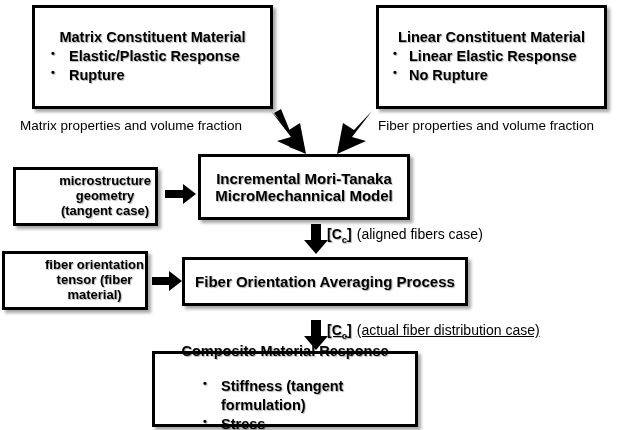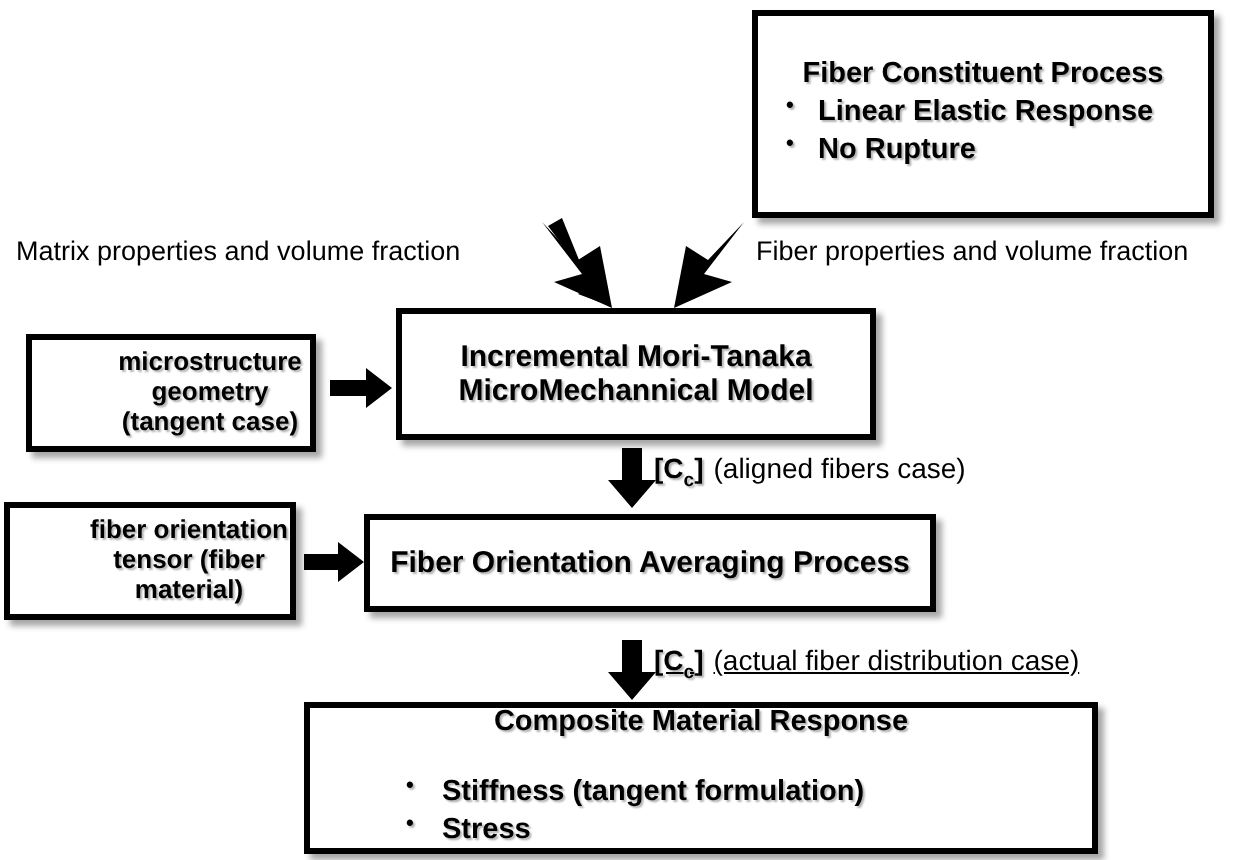--- a/index.html
+++ b/index.html
@@ -62,39 +62,39 @@
   #matrix-box .bullets li, #fiber-box .bullets li { font-size: 14.5px; }
   #fiber-box .bullets li { padding-left: 30px; }
   #fiber-box .bullets li::before { left: 14px; }
 
   
   #micro-box   { left: 13px; top: 167px; width: 145px; height: 59px; }
   #tensor-box  { left: 2px;  top: 251px; width: 146px; height: 59px; }
   #micro-box .box-title, #tensor-box .box-title { font-size: 13px; font-weight: bold; margin-left: 39px; }
 
   
-  #mmm-box     { left: 198px; top: 154px; width: 240px; height: 66px; }
+  #mmm-box     { left: 198px; top: 154px; width: 212px; height: 66px; }
   #mmm-box .box-title { font-size: 15px; }
 
   #foap-box    { left: 182px; top: 257px; width: 286px; height: 49px; }
   #foap-box .box-title { font-size: 15px; }
 
-  #composite-box { left: 152px; top: 351px; width: 397px; height: 76px; gap: 15px; }
+  #composite-box { left: 152px; top: 351px; width: 266px; height: 76px; gap: 15px; }
   #composite-box .box-title { font-size: 14.5px; }
   #composite-box .bullets li { font-size: 14.5px; padding-left: 66px; }
   #composite-box .bullets li::before { left: 48px; }
 
   
   .edge-label {
     position: absolute;
     font-size: 13.5px;
     color: #000;
     white-space: nowrap;
   }
-  #label-matrix { left: 8px;  top: 118px; }
+  #label-matrix { left: 20px;  top: 118px; }
   #label-fiber  { left: 378px; top: 118px; }
 
   .cc-label {
     position: absolute;
     font-size: 14px;
     color: #000;
     white-space: nowrap;
   }
   .cc-label .cc {
     font-weight: bold;
@@ -111,23 +111,30 @@
     left: 0; top: 0;
     width: 617px; height: 430px;
     pointer-events: none;
   }
 </style>
 </head>
 <body>
 
 <div id="canvas">
 
+  <div class="box" id="matrix-box">
+    <div class="box-title">Matrix Constituent Material</div>
+    <ul class="bullets">
+      <li>Elastic/Plastic Response</li>
+      <li>Rupture</li>
+    </ul>
+  </div>
 
   <div class="box" id="fiber-box">
-    <div class="box-title">Fiber Constituent Process</div>
+    <div class="box-title">Linear Constituent Material</div>
     <ul class="bullets">
       <li>Linear Elastic Response</li>
       <li>No Rupture</li>
     </ul>
   </div>
 
   <div class="edge-label" id="label-matrix">Matrix properties and volume fraction</div>
   <div class="edge-label" id="label-fiber">Fiber properties and volume fraction</div>
 
   <div class="box" id="micro-box">

